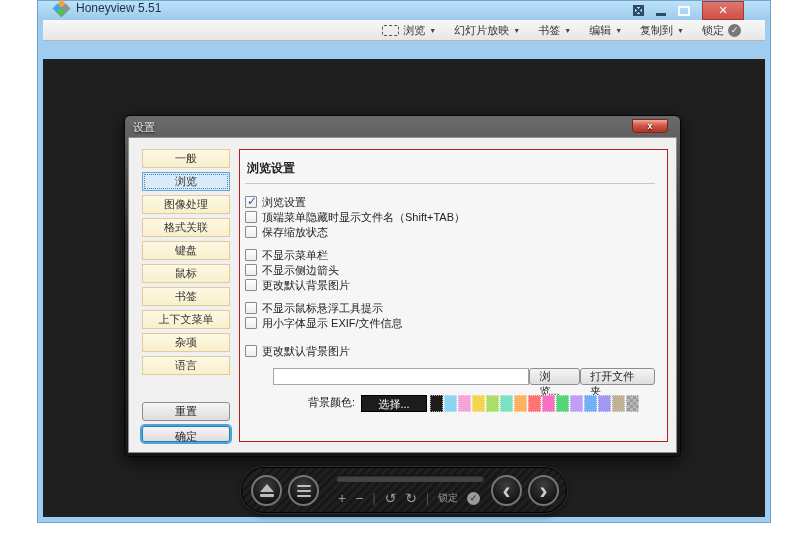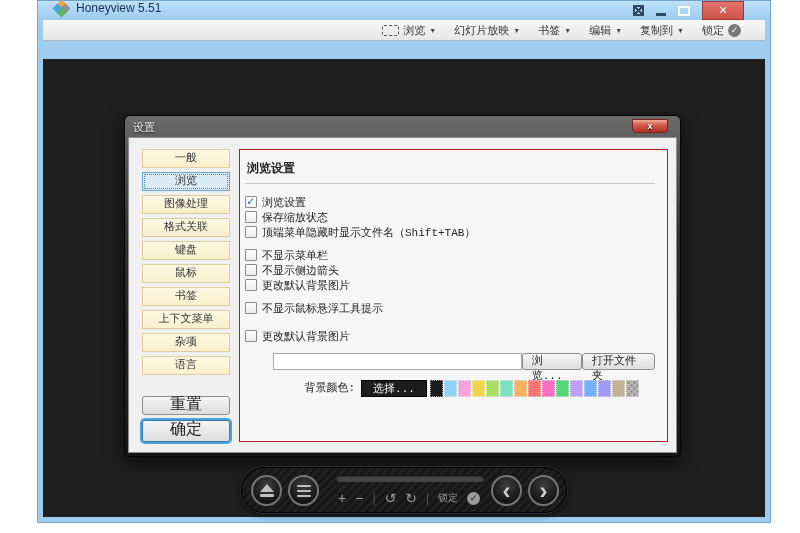--- a/index.html
+++ b/index.html
@@ -45,35 +45,35 @@
     background:linear-gradient(#6b6b6b,#2f2f2f 35%,#161616);
     border:1px solid #050505; border-radius:6px 6px 4px 4px;
     box-shadow:0 5px 18px rgba(0,0,0,.65); padding:2px 3px 3px; }
   .dlg-titlebar { height:19px; display:flex; align-items:center; padding:0 5px;
     color:#f0f0f0; font-size:11px; text-shadow:0 1px 2px #000; }
   .dlg-close { margin-left:auto; width:36px; height:14px; margin-top:-4px;
     background:linear-gradient(#f0a996,#d2584a 45%,#b03326);
     border:1px solid #7e241b; border-radius:0 0 4px 4px; color:#fff;
     font-size:9px; font-weight:bold; text-align:center; line-height:13px; margin-right:4px; }
   .dlg-body { position:absolute; left:3px; right:3px; top:21px; bottom:3px;
-    background:#f0f0f0; border:1px solid #8f8f8f; display:flex; padding:11px 8px 10px 13px; gap:9px;font-family:Liberation Mono, monospace; }
+    background:#f0f0f0; border:1px solid #8f8f8f; display:flex; padding:11px 8px 10px 13px; gap:9px; }
 
   
   .side { width:88px; display:flex; flex-direction:column; }
   .side-btn { height:19px; margin-bottom:4px; background:linear-gradient(#fdf8e3,#f8efcb);
     border:1px solid #e0cb9d; font-size:11px; color:#333; text-align:center;
     line-height:17px; cursor:default; }
   .side-btn[data-selected="true"] { background:#d9ebf9; border:1px solid #66a7d8;
     outline:1px dotted #4a87b8; outline-offset:-3px; }
   .side-spacer { flex:1; }
   .gray-btn { height:19px; background:linear-gradient(#f5f5f5,#dddddd);
-    border:1px solid #8e8e8e; border-radius:3px; font-size:16px; color:#222;
+    border:1px solid #8e8e8e; border-radius:3px; font-size:11px; color:#222;
     text-align:center; line-height:17px; cursor:default; }
   .gray-btn.reset { margin-bottom:5px; }
-  .gray-btn.ok { height:22px; line-height:19px; box-shadow:0 0 0 2px #49a3dd; border-color:#2f7cb5; }
+  .gray-btn.ok { height:16px; line-height:19px; box-shadow:0 0 0 2px #49a3dd; border-color:#2f7cb5; }
 
   
   .panel { flex:1; background:#f6f6f6; border:1px solid #b91c1c; padding:8px 12px 8px 5px;
     font-size:11px; color:#222; overflow:hidden; }
   .panel-heading { font-weight:bold; font-size:12px; margin:2px 0 6px 2px; }
   .panel-hr { border:none; border-top:1px solid #c8c8c8; margin-bottom:11px; }
   .cb-group { margin-bottom:9px; }
   .cb-group.last { margin-bottom:5px; }
   .cb-row { display:flex; align-items:center; height:14px; margin-bottom:1px; cursor:default; }
   .cb { width:12px; height:12px; background:linear-gradient(#fefefe,#ededed);
@@ -205,26 +205,26 @@
           <div class="panel-heading">浏览设置</div>
           <hr class="panel-hr">
 
           <div class="cb-group">
             <div class="cb-row">
               <span class="cb" data-checked="true"></span>
               <span>浏览设置</span>
             </div>
             <div class="cb-row">
               <span class="cb" data-checked="false"></span>
+              <span>顶端菜单隐藏时显示文件名（Shift+TAB）</span>
+            </div>
+            <div class="cb-row">
+              <span class="cb" data-checked="false"></span>
               <span>保存缩放状态</span>
             </div>
-            <div class="cb-row">
-              <span class="cb" data-checked="false"></span>
-              <span>顶端菜单隐藏时显示文件名（Shift+TAB）</span>
-            </div>
           </div>
 
           <div class="cb-group">
             <div class="cb-row">
               <span class="cb" data-checked="false"></span>
               <span>不显示菜单栏</span>
             </div>
             <div class="cb-row">
               <span class="cb" data-checked="false"></span>
               <span>不显示侧边箭头</span>
@@ -232,20 +232,24 @@
             <div class="cb-row">
               <span class="cb" data-checked="false"></span>
               <span>更改默认背景图片</span>
             </div>
           </div>
 
           <div class="cb-group">
             <div class="cb-row">
               <span class="cb" data-checked="false"></span>
               <span>不显示鼠标悬浮工具提示</span>
+            </div>
+            <div class="cb-row">
+              <span class="cb" data-checked="false"></span>
+              <span>用小字体显示 EXIF/文件信息</span>
             </div>
           </div>
 
           <div class="cb-group last" style="margin-top:14px;">
             <div class="cb-row">
               <span class="cb" data-checked="false"></span>
               <span>更改默认背景图片</span>
             </div>
           </div>
 

